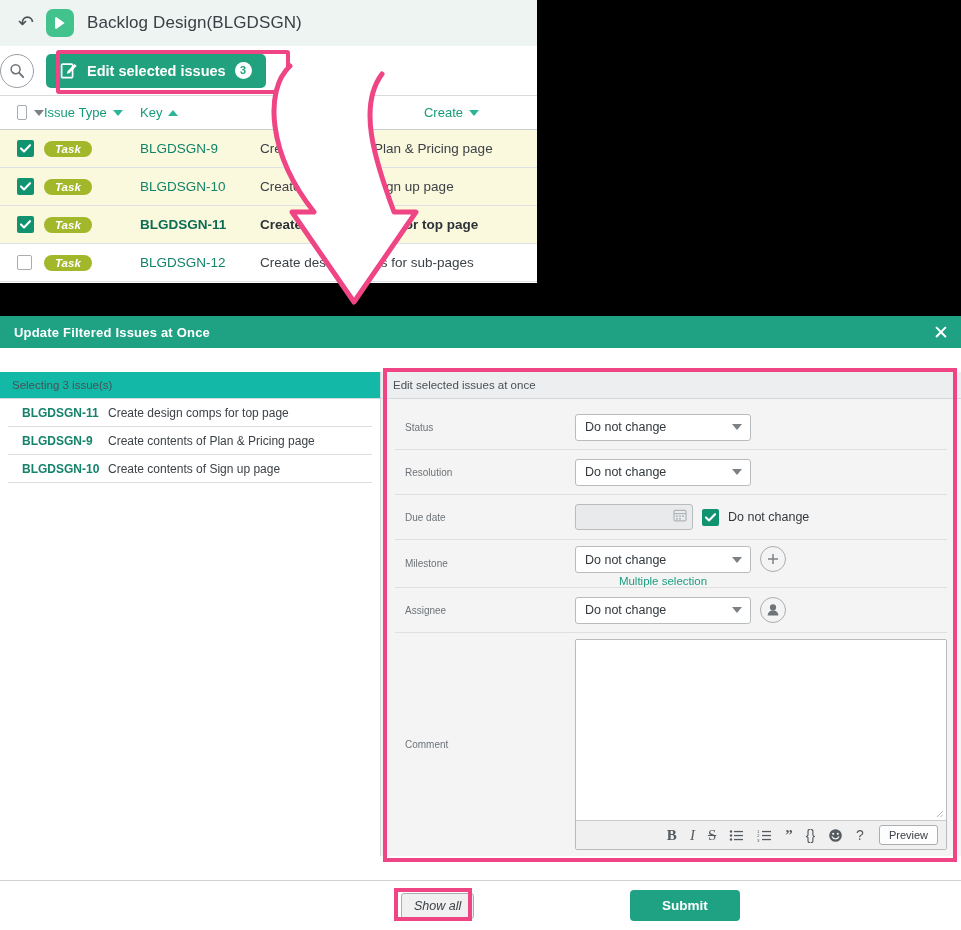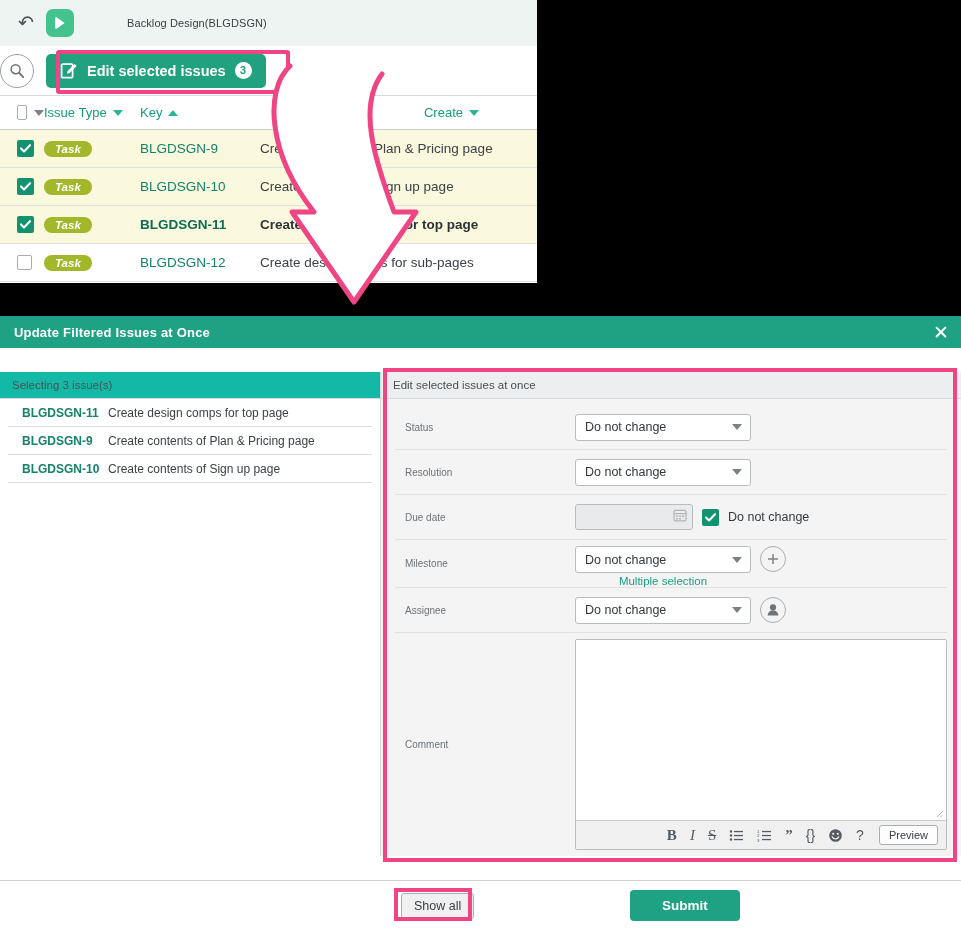--- a/index.html
+++ b/index.html
@@ -45,24 +45,23 @@
     width: 28px; height: 28px;
     border-radius: 7px;
     background: #42c28d;
     display: flex;
     align-items: center;
     justify-content: center;
     margin-right: 13px;
     flex: none;
   }
   .brand-title {
-    font-size: 11px;
+    font-size: 17px;
     color: #3a4045;
     letter-spacing: .1px;
-    margin-left: 40px;
   }
 
   
   #app-toolbar {
     height: 50px;
     background: #ffffff;
     display: flex;
     align-items: center;
     box-sizing: border-box;
     border-bottom: 1px solid #d8dbdd;
@@ -373,20 +372,21 @@
   }
   .showall-btn {
     position: absolute;
     left: 401px;
     border: 1px solid #a9aeb2;
     background: #f0f0f0;
     border-radius: 3px;
     font-size: 12.5px;
     color: #3b4146;
     padding: 5px 12px;
+    font-style: italic;
   }
   .pink-hl-showall {
     position: absolute;
     left: 394px; top: 888px;
     width: 78px; height: 33px;
     border: 4px solid #ef4584;
     box-sizing: border-box;
     z-index: 9;
     pointer-events: none;
   }

